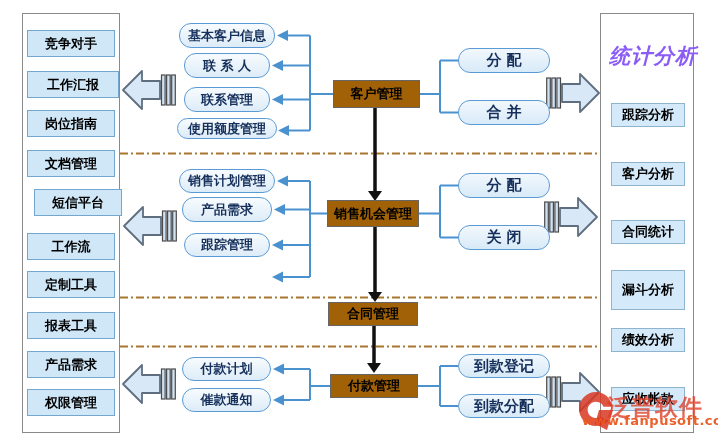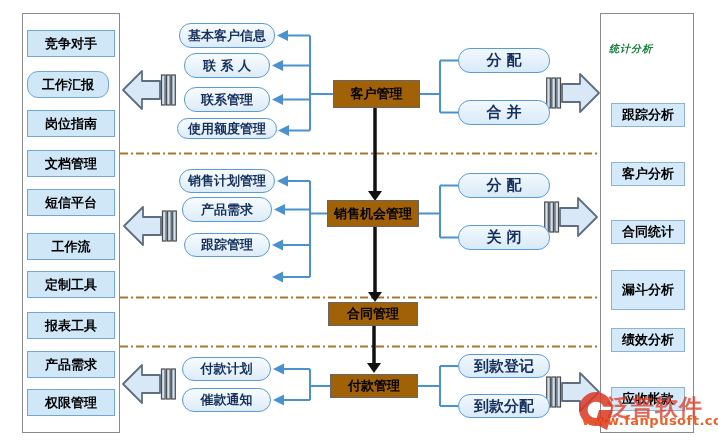--- a/index.html
+++ b/index.html
@@ -12,21 +12,21 @@
         font-size:13px;color:#000;}
   .rbox{background:#d4eafa;border:1px solid #8fb4cd;font-weight:bold;
         font-size:13px;color:#000;}
   .mid{background:linear-gradient(#f7fbfe,#ddecf8);border:1.5px solid #5b9bd5;
        border-radius:12px;font-weight:bold;font-size:13px;color:#16305c;}
   .act{background:linear-gradient(#f2f8fd,#d8eaf8);border:1.5px solid #5b9bd5;
        border-radius:12px;font-weight:bold;font-size:15px;color:#16305c;}
   .ynode{background:#a16207;border:1.5px solid #666;font-weight:bold;
          font-size:13px;color:#000;}
   .stats-title{position:absolute;z-index:3;font-weight:bold;font-style:italic;
-         font-size:10px;color:#15803d;letter-spacing:1px;}
+         font-size:21px;color:#8b5cf6;letter-spacing:1px;}
   .overlay{position:absolute;left:0;top:0;z-index:1;pointer-events:none;}
   .wm-brand{position:absolute;left:607px;top:392px;z-index:6;font-size:23px;
          font-weight:bold;color:rgba(222,60,38,0.78);letter-spacing:1px;}
   .wm-url{position:absolute;left:582px;top:413px;z-index:6;font-size:13px;
          font-weight:bold;color:rgba(233,88,33,0.95);letter-spacing:0.5px;}
   .wm-logo{position:absolute;left:577px;top:390px;z-index:6;}
 </style>
 </head>
 <body>
 
@@ -99,24 +99,24 @@
     <use href="#arrowL" transform="translate(123,68)"></use>
     <use href="#arrowL" transform="translate(124,204)"></use>
     <use href="#arrowL" transform="translate(123,362)"></use>
     <use href="#arrowR" transform="translate(546,71)"></use>
     <use href="#arrowR" transform="translate(544,195)"></use>
     <use href="#arrowR" transform="translate(546,370)"></use>
   </svg>
 
   <div class="panel" style="left:22px;top:13px;width:96px;height:418px;"></div>
   <div class="abs lbox" style="left:27px;top:30px;width:88px;height:27px;">竞争对手</div>
-  <div class="abs lbox" style="left:27px;top:71px;width:82px;height:27px;border-radius:11px;">工作汇报</div>
+  <div class="abs lbox" style="left:27px;top:71px;width:92px;height:27px;">工作汇报</div>
   <div class="abs lbox" style="left:27px;top:110px;width:88px;height:27px;">岗位指南</div>
   <div class="abs lbox" style="left:27px;top:150px;width:88px;height:27px;">文档管理</div>
-  <div class="abs lbox" style="left:27px;top:189px;width:88px;height:27px;">短信平台</div>
+  <div class="abs lbox" style="left:34px;top:189px;width:88px;height:27px;">短信平台</div>
   <div class="abs lbox" style="left:27px;top:233px;width:88px;height:27px;">工作流</div>
   <div class="abs lbox" style="left:27px;top:271px;width:88px;height:27px;">定制工具</div>
   <div class="abs lbox" style="left:27px;top:312px;width:88px;height:27px;">报表工具</div>
   <div class="abs lbox" style="left:27px;top:351px;width:88px;height:27px;">产品需求</div>
   <div class="abs lbox" style="left:27px;top:389px;width:88px;height:27px;">权限管理</div>
 
   <div class="panel" style="left:600px;top:13px;width:92px;height:418px;"></div>
   <div class="stats-title" style="left:609px;top:42px;">统计分析</div>
   <div class="abs rbox" style="left:611px;top:103px;width:74px;height:24px;">跟踪分析</div>
   <div class="abs rbox" style="left:611px;top:162px;width:74px;height:24px;">客户分析</div>

